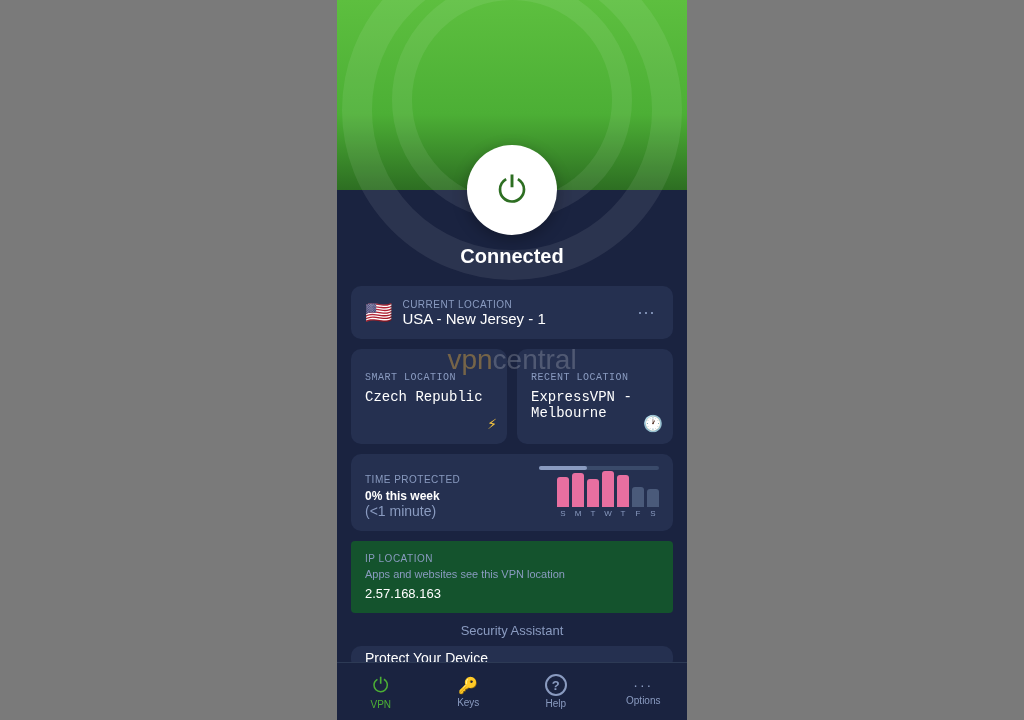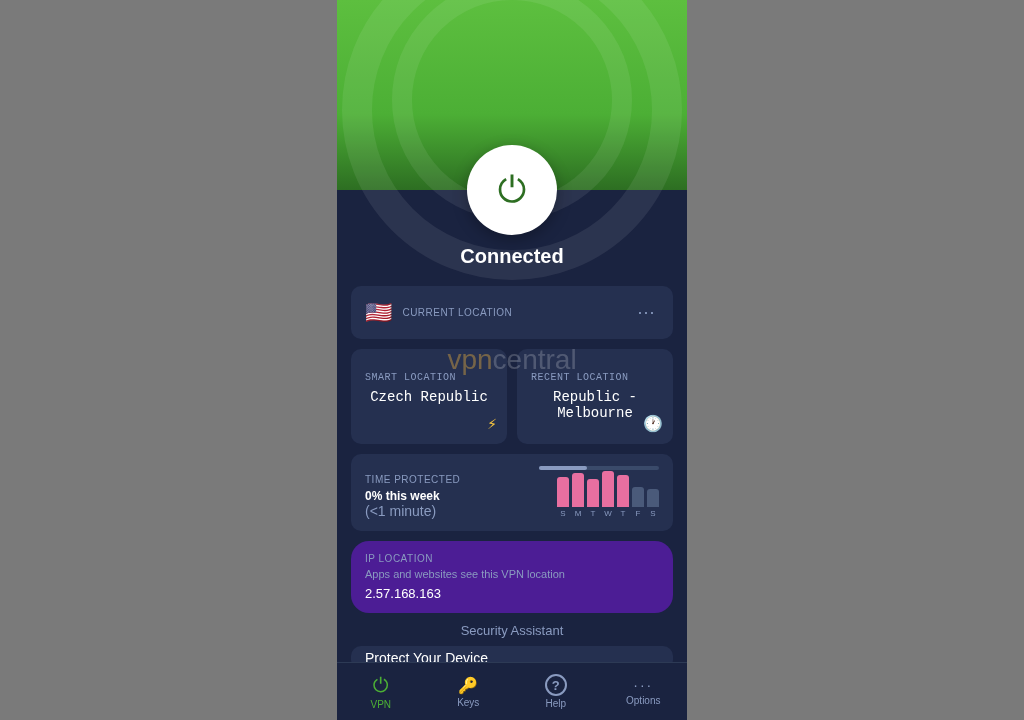--- a/index.html
+++ b/index.html
@@ -141,21 +141,20 @@
       font-size: 10px;
       color: #8a9bc0;
       text-transform: uppercase;
       letter-spacing: 0.5px;
       margin-bottom: 6px;
     }
     .half-card-value {
       font-size: 14px;
       color: white;
       font-weight: 500;
-      text-align: center;
     }
     .card-icon {
       position: absolute;
       right: 10px;
       bottom: 10px;
       color: #8a9bc0;
       font-size: 16px;
     }
     .bolt-icon {
       color: #f0c040;
@@ -224,22 +223,22 @@
       width: 12px;
       border-radius: 3px 3px 0 0;
     }
     .bar-pink { background: #e86fa0; }
     .bar-gray { background: #4a5a7a; }
     .bar-day {
       font-size: 8px;
       color: #8a9bc0;
     }
     .ip-card {
-      background: #4c1d95;
-      border-radius: 18px;
+      background: #14532d;
+      border-radius: 4px;
       margin: 0 14px 10px;
       padding: 12px 14px;
       position: relative;
     }
     .ip-label {
       font-size: 10px;
       color: #8a9bc0;
       text-transform: uppercase;
       letter-spacing: 0.5px;
       margin-bottom: 4px;
@@ -349,33 +348,34 @@
   </div>
 
   <div class="content-area">
 
     <div class="connected-label">Connected</div>
 
     <div class="card current-location-card">
       <span class="flag">🇺🇸</span>
       <div class="location-info">
         <div class="location-label">Current Location</div>
+        <div class="location-name">USA - New Jersey - 1</div>
       </div>
       <span class="more-btn">···</span>
     </div>
 
     <div class="two-col">
       <div class="half-card">
         <div class="half-card-label">Smart Location</div>
         <div class="half-card-value">Czech Republic</div>
         <span class="card-icon bolt-icon">⚡</span>
       </div>
       <div class="half-card">
         <div class="half-card-label">Recent Location</div>
-        <div class="half-card-value">Republic - Melbourne</div>
+        <div class="half-card-value">ExpressVPN - Melbourne</div>
         <span class="card-icon">🕐</span>
       </div>
     </div>
 
     <div class="time-card">
       <div class="time-info">
         <div class="time-label">Time Protected</div>
         <div class="time-percent">0% this week</div>
         <div class="time-sub">(&lt;1 minute)</div>
       </div>

